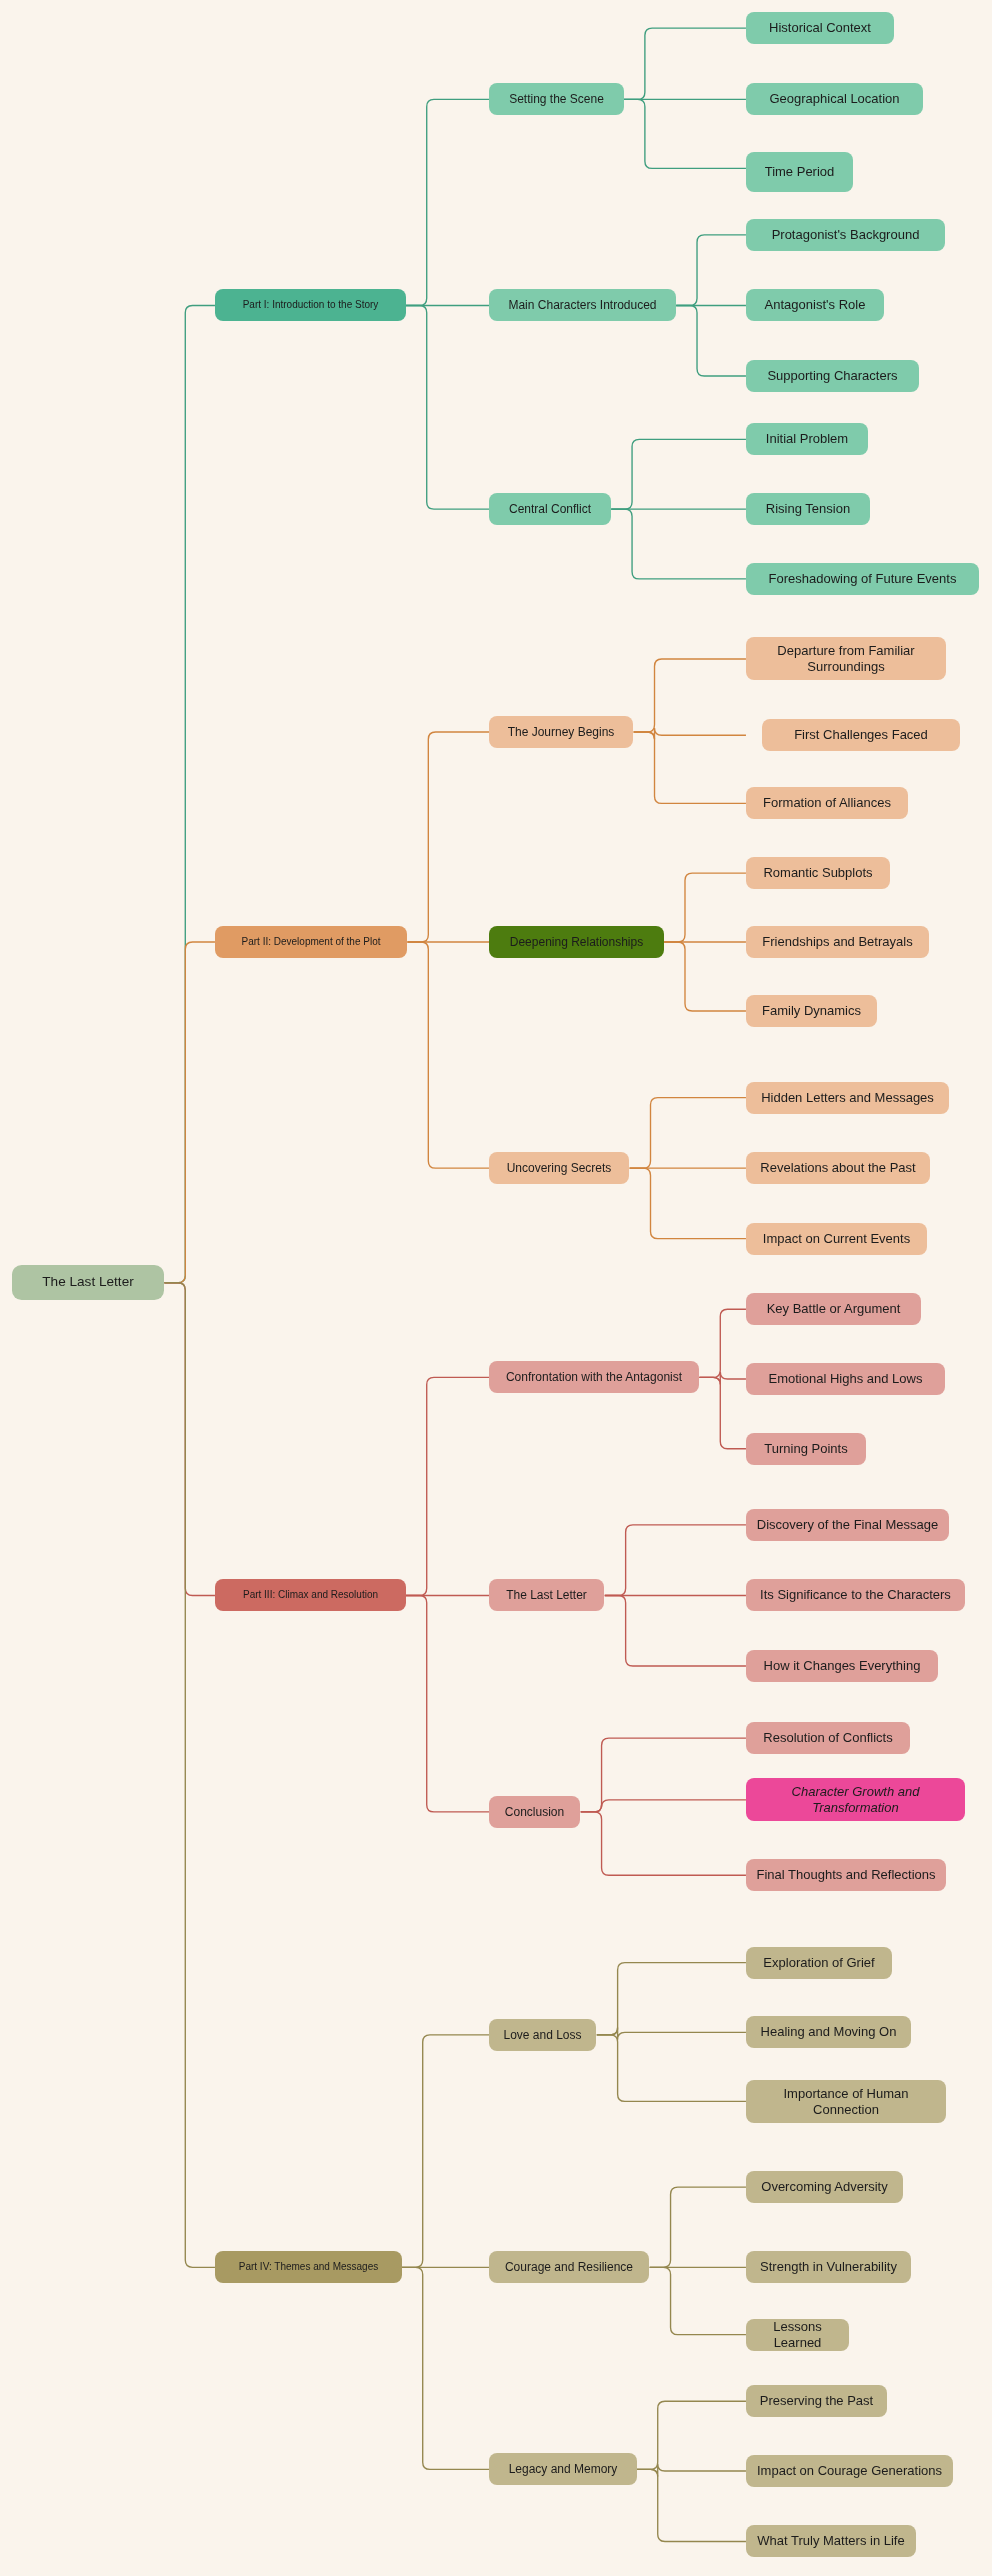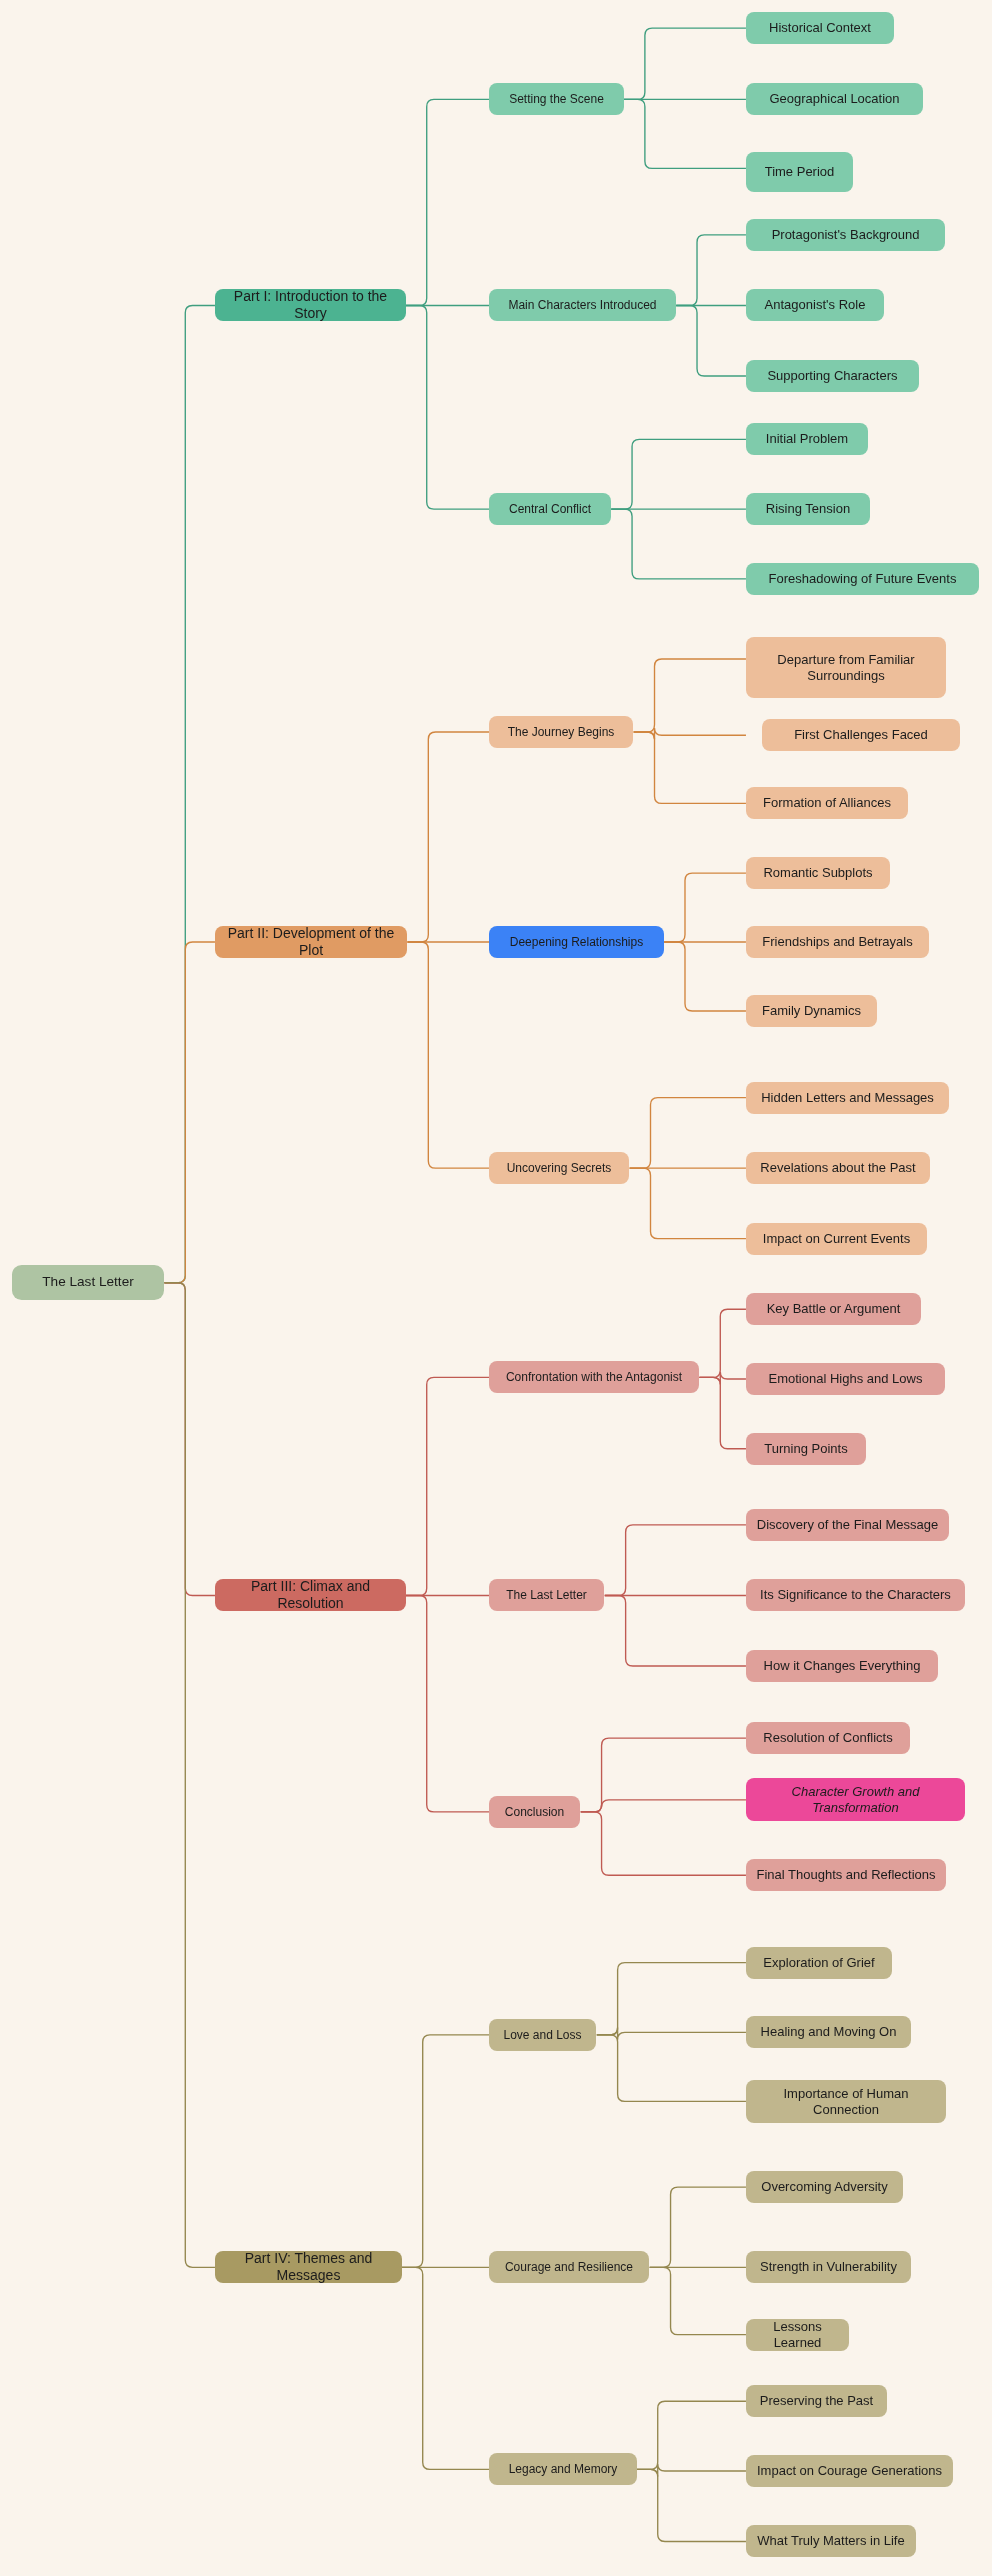--- a/index.html
+++ b/index.html
@@ -16,21 +16,21 @@
     box-sizing:border-box;
     display:flex;align-items:center;justify-content:center;
     text-align:center;
     border-radius:8px;
     color:#1c1c1c;
     line-height:1.22;
     padding:3.2px 8px;
     z-index:2;
   }
   .node.root{font-size:13.6px;border-radius:9.6px;}
-  .node.l1{font-size:14px;border-radius:8px;}
+  .node.l1{font-size:10px;border-radius:8px;}
   .node.l2{font-size:12px;border-radius:8px;}
   .node.l3{font-size:13px;border-radius:8px;}
 </style>
 </head>
 <body>
 
 <div id="canvas">
   <svg id="links" viewBox="0 0 1238 3213" preserveAspectRatio="none">
       <path d="M 205 1600 L 222 1600 Q 231 1600 231 1591 L 231 390 Q 231 381 240 381 L 268 381" fill="none" stroke="#3f9e7f" stroke-width="1.7"></path>
       <path d="M 506 381 L 523 381 Q 532 381 532 372 L 532 133 Q 532 124 541 124 L 610 124" fill="none" stroke="#3f9e7f" stroke-width="1.7"></path>
@@ -95,24 +95,24 @@
       <div class="node l2" style="left: 489px; top: 289px; width: 187px; height: 32px; background: rgb(127, 203, 171);">Main Characters Introduced</div>
       <div class="node l3" style="left: 746px; top: 219px; width: 199px; height: 32px; background: rgb(127, 203, 171);">Protagonist's Background</div>
       <div class="node l3" style="left: 746px; top: 289px; width: 138px; height: 32px; background: rgb(127, 203, 171);">Antagonist's Role</div>
       <div class="node l3" style="left: 746px; top: 360px; width: 173px; height: 32px; background: rgb(127, 203, 171);">Supporting Characters</div>
       <div class="node l2" style="left: 489px; top: 493px; width: 122px; height: 32px; background: rgb(127, 203, 171);">Central Conflict</div>
       <div class="node l3" style="left: 746px; top: 423px; width: 122px; height: 32px; background: rgb(127, 203, 171);">Initial Problem</div>
       <div class="node l3" style="left: 746px; top: 493px; width: 124px; height: 32px; background: rgb(127, 203, 171);">Rising Tension</div>
       <div class="node l3" style="left: 746px; top: 563px; width: 233px; height: 32px; background: rgb(127, 203, 171);">Foreshadowing of Future Events</div>
       <div class="node l1" style="left: 215px; top: 926px; width: 192px; height: 32px; background: rgb(224, 155, 99);">Part II: Development of the Plot</div>
       <div class="node l2" style="left: 489px; top: 716px; width: 144px; height: 32px; background: rgb(237, 190, 154);">The Journey Begins</div>
-      <div class="node l3" style="left: 746px; top: 637px; width: 200px; height: 61px; background: rgb(237, 190, 154);">Departure from Familiar Surroundings</div>
+      <div class="node l3" style="left: 746px; top: 637px; width: 200px; height: 43px; background: rgb(237, 190, 154);">Departure from Familiar Surroundings</div>
       <div class="node l3" style="left: 762px; top: 719px; width: 198px; height: 32px; background: rgb(237, 190, 154);">First Challenges Faced</div>
       <div class="node l3" style="left: 746px; top: 787px; width: 162px; height: 32px; background: rgb(237, 190, 154);">Formation of Alliances</div>
-      <div class="node l2" style="left: 489px; top: 926px; width: 175px; height: 32px; background: #3b82f6;">Deepening Relationships</div>
+      <div class="node l2" style="left: 489px; top: 926px; width: 175px; height: 32px; background: #4d7c0f;">Deepening Relationships</div>
       <div class="node l3" style="left: 746px; top: 857px; width: 144px; height: 32px; background: rgb(237, 190, 154);">Romantic Subplots</div>
       <div class="node l3" style="left: 746px; top: 926px; width: 183px; height: 32px; background: rgb(237, 190, 154);">Friendships and Betrayals</div>
       <div class="node l3" style="left: 746px; top: 995px; width: 131px; height: 32px; background: rgb(237, 190, 154);">Family Dynamics</div>
       <div class="node l2" style="left: 489px; top: 1152px; width: 140px; height: 32px; background: rgb(237, 190, 154);">Uncovering Secrets</div>
       <div class="node l3" style="left: 746px; top: 1082px; width: 203px; height: 32px; background: rgb(237, 190, 154);">Hidden Letters and Messages</div>
       <div class="node l3" style="left: 746px; top: 1152px; width: 184px; height: 32px; background: rgb(237, 190, 154);">Revelations about the Past</div>
       <div class="node l3" style="left: 746px; top: 1223px; width: 181px; height: 32px; background: rgb(237, 190, 154);">Impact on Current Events</div>
       <div class="node l1" style="left: 215px; top: 1579px; width: 191px; height: 32px; background: rgb(204, 106, 97);">Part III: Climax and Resolution</div>
       <div class="node l2" style="left: 489px; top: 1361px; width: 210px; height: 32px; background: rgb(223, 160, 154);">Confrontation with the Antagonist</div>
       <div class="node l3" style="left: 746px; top: 1293px; width: 175px; height: 32px; background: rgb(223, 160, 154);">Key Battle or Argument</div>

